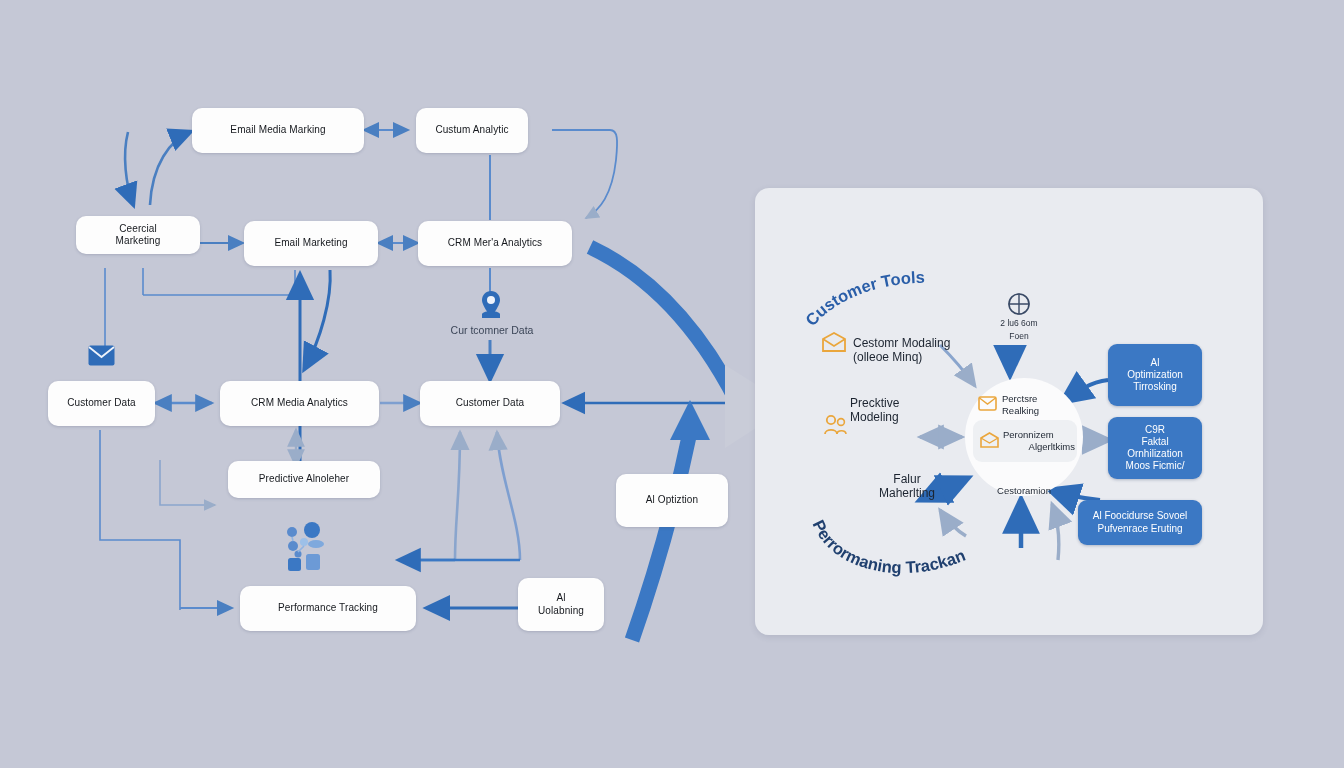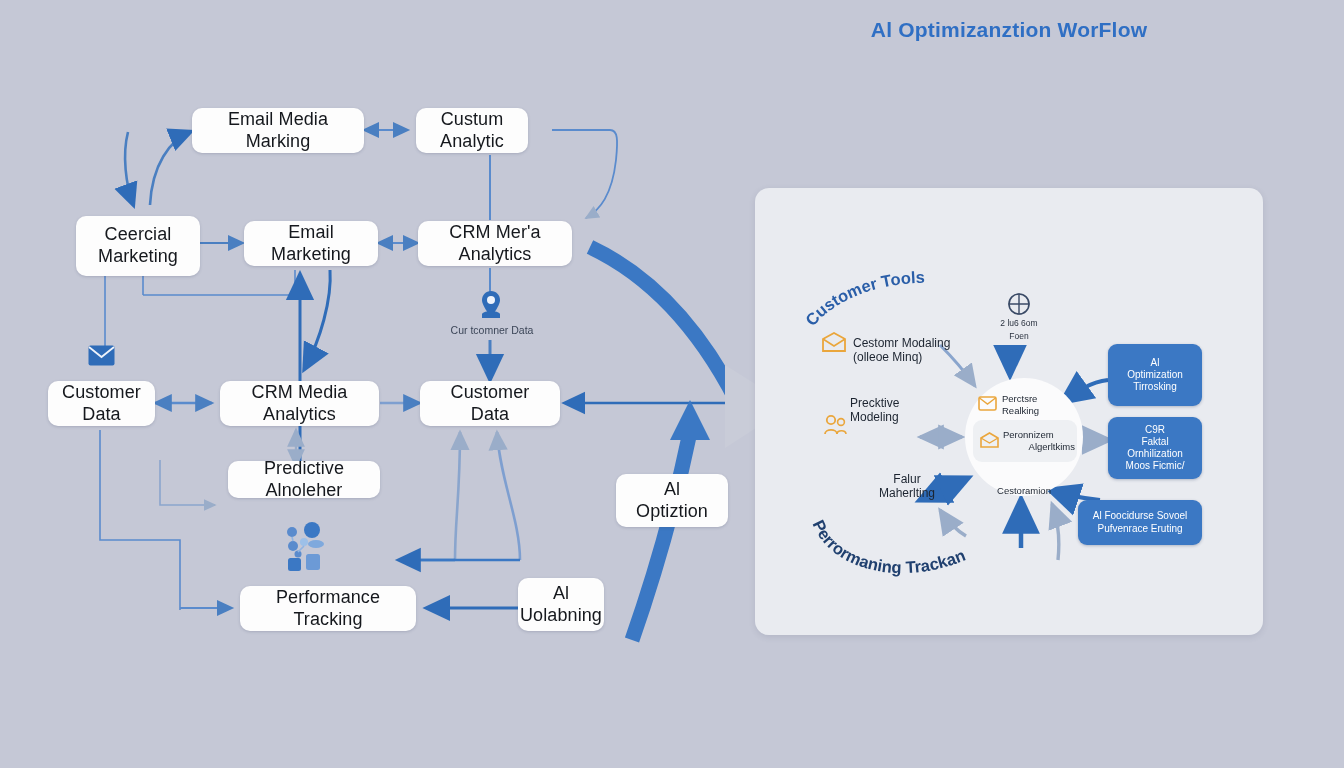--- a/index.html
+++ b/index.html
@@ -13,21 +13,21 @@
 
   svg.wires { position: absolute; inset: 0; width: 1344px; height: 768px; pointer-events: none; }
 
   
   .node {
     position: absolute;
     background: #fdfdfd;
     border-radius: 10px;
     box-shadow: 0 1px 3px rgba(60,70,100,.22);
     color: #15181d;
-    font-size: 18px;
+    font-size: 10px;
     line-height: 1.22;
     display: flex;
     align-items: center;
     justify-content: center;
     text-align: center;
     padding: 6px 18px;
     letter-spacing: .1px;
   }
 
   
@@ -166,21 +166,21 @@
   </svg>
 
   <div class="node" style="left:192px; top:108px; width:172px; height:45px;">
     <span>Email Media Marking</span>
   </div>
 
   <div class="node" style="left:416px; top:108px; width:112px; height:45px;">
     <span>Custum Analytic</span>
   </div>
 
-  <div class="node" style="left:76px; top:216px; width:124px; height:60px; white-space:pre-line;">
+  <div class="node" style="left:76px; top:216px; width:124px; height:38px; white-space:pre-line;">
     <span>Ceercial
 Marketing</span>
   </div>
 
   <div class="node" style="left:244px; top:221px; width:134px; height:45px;">
     <span>Email Marketing</span>
   </div>
 
   <div class="node" style="left:418px; top:221px; width:154px; height:45px;">
     <span>CRM Mer'a Analytics</span>
@@ -242,21 +242,20 @@
       <ellipse cx="34" cy="22" rx="8" ry="4" fill="#7fa9dd"></ellipse>
       <rect x="6" y="36" width="13" height="13" rx="2.5" fill="#3b78c4"></rect>
       <rect x="24" y="32" width="14" height="16" rx="2.5" fill="#6c9ad6"></rect>
       <circle cx="16" cy="32" r="3.5" fill="#5a8bcd"></circle>
       <path d="M10,15 L11,19 M22,24 L16,30" stroke="#8fb4e2" stroke-width="1.6"></path>
     </svg>
   </div>
 
   <div class="panel"></div>
 
-  <div class="panel-title" style="left:755px; width:508px;">Al Optimizanztion WorFlow</div>
 
   <svg class="curve-text" style="left:800px; top:260px;" width="220" height="80" viewBox="0 0 220 80">
     <defs>
         <path id="arcTop" d="M8,74 C40,24 130,8 200,38" fill="none"></path>
       </defs>
     <text><textPath href="#arcTop" startOffset="4%" id="arcTopT">Customer Tools</textPath></text>
   </svg>
 
   <svg class="curve-text dark" style="left:805px; top:495px;" width="230" height="100" viewBox="0 0 230 100">
     <defs>

